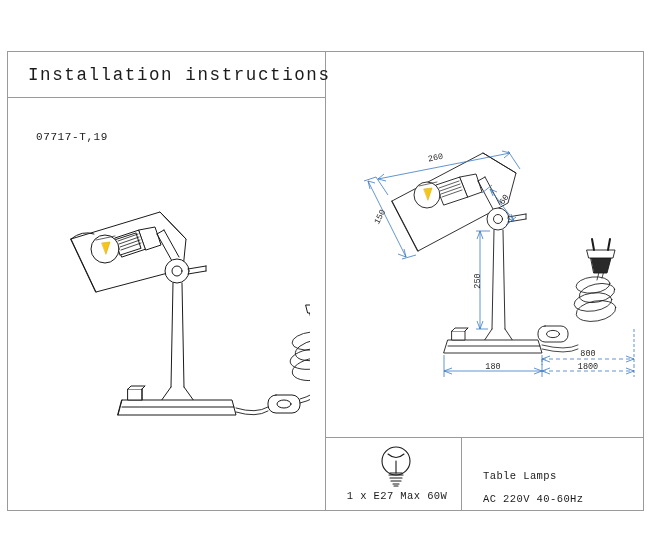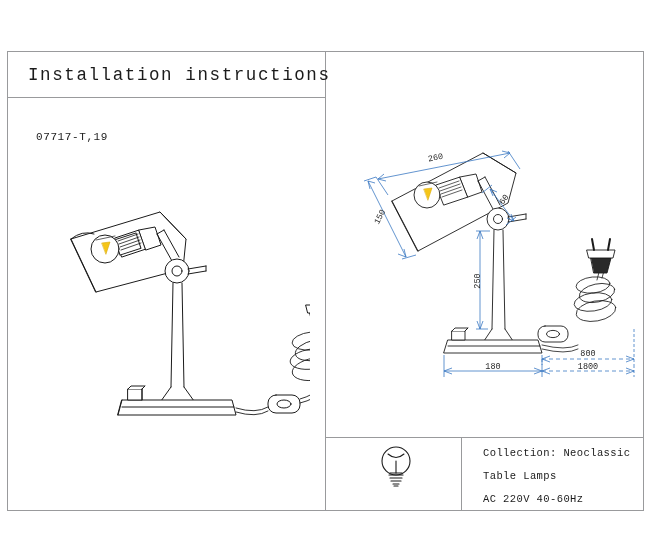--- a/index.html
+++ b/index.html
@@ -294,18 +294,18 @@
       <path d="M14,11 Q22,18 30,11"></path>
       <path d="M22,18 L22,30"></path>
       <path d="M16,30 L28,30"></path>
       <path d="M15,32 L29,32"></path>
       <path d="M16,35 L28,35"></path>
       <path d="M17,38 L27,38"></path>
       <path d="M19,41 L25,41"></path>
       <path d="M20,43 L24,43"></path>
     </g>
   </svg>
-
-  <div class="coll-line coll-1">Collection: Neoclassic</div>
+  <div class="spec-bulb-label">1 x E27 Max 60W</div>
+
   <div class="coll-line coll-2">Table Lamps</div>
   <div class="coll-line coll-3">AC 220V   40-60Hz</div>
 
 </div>
 
 </body></html>

